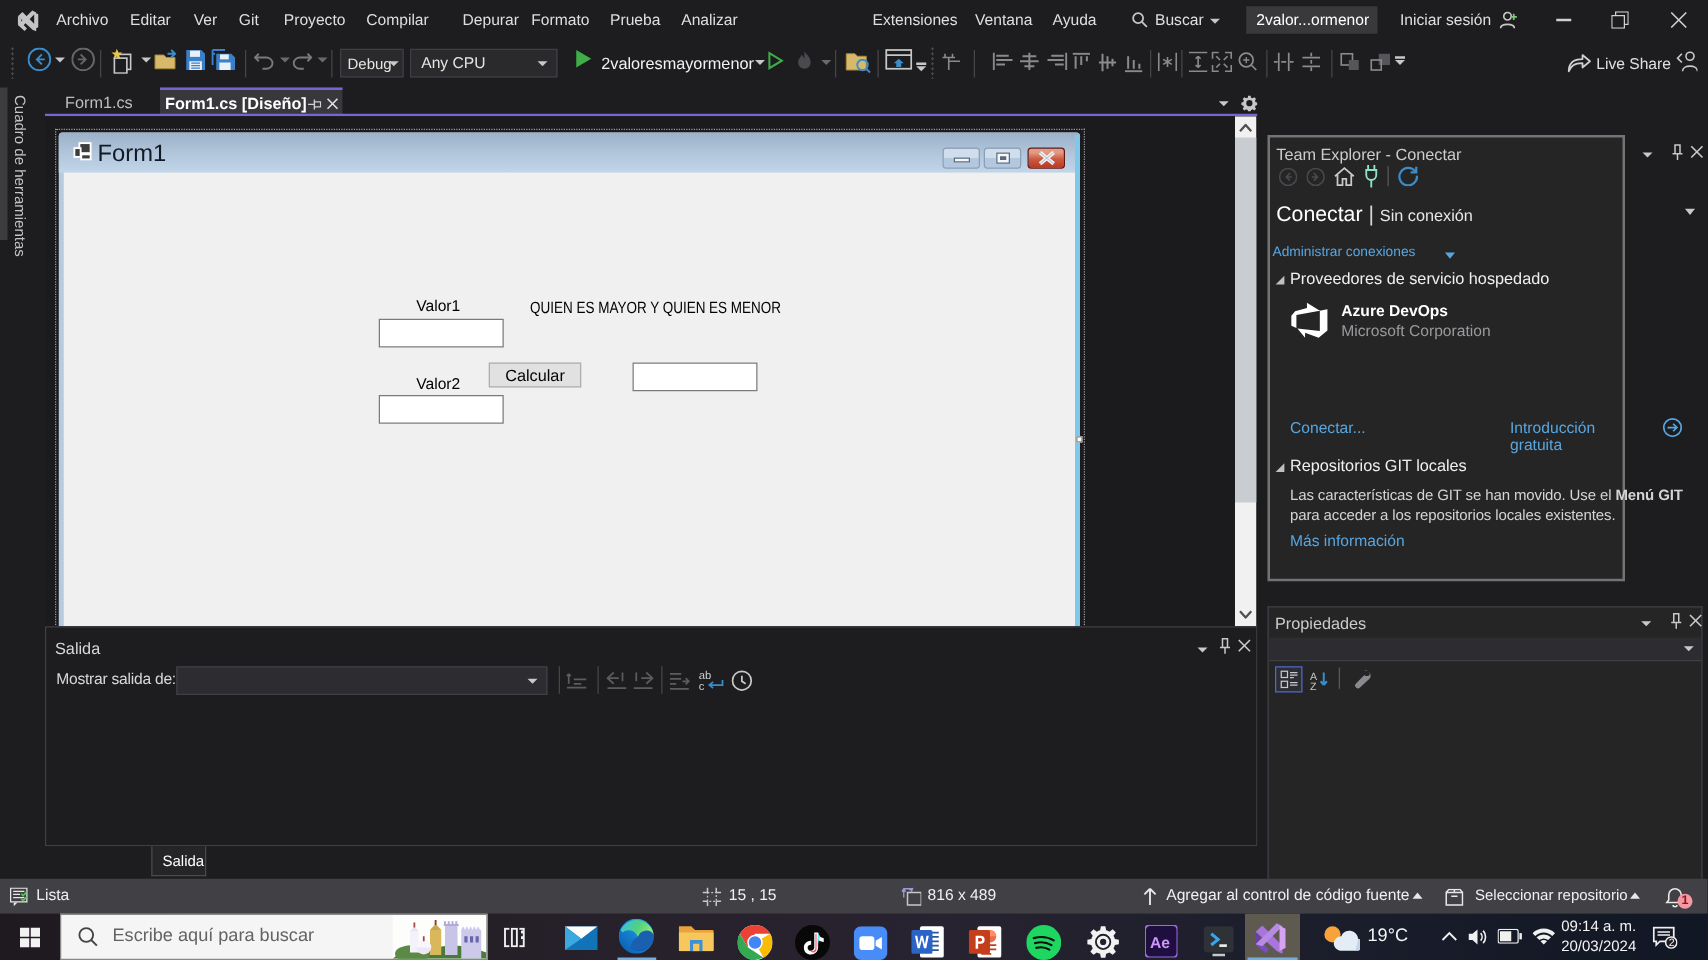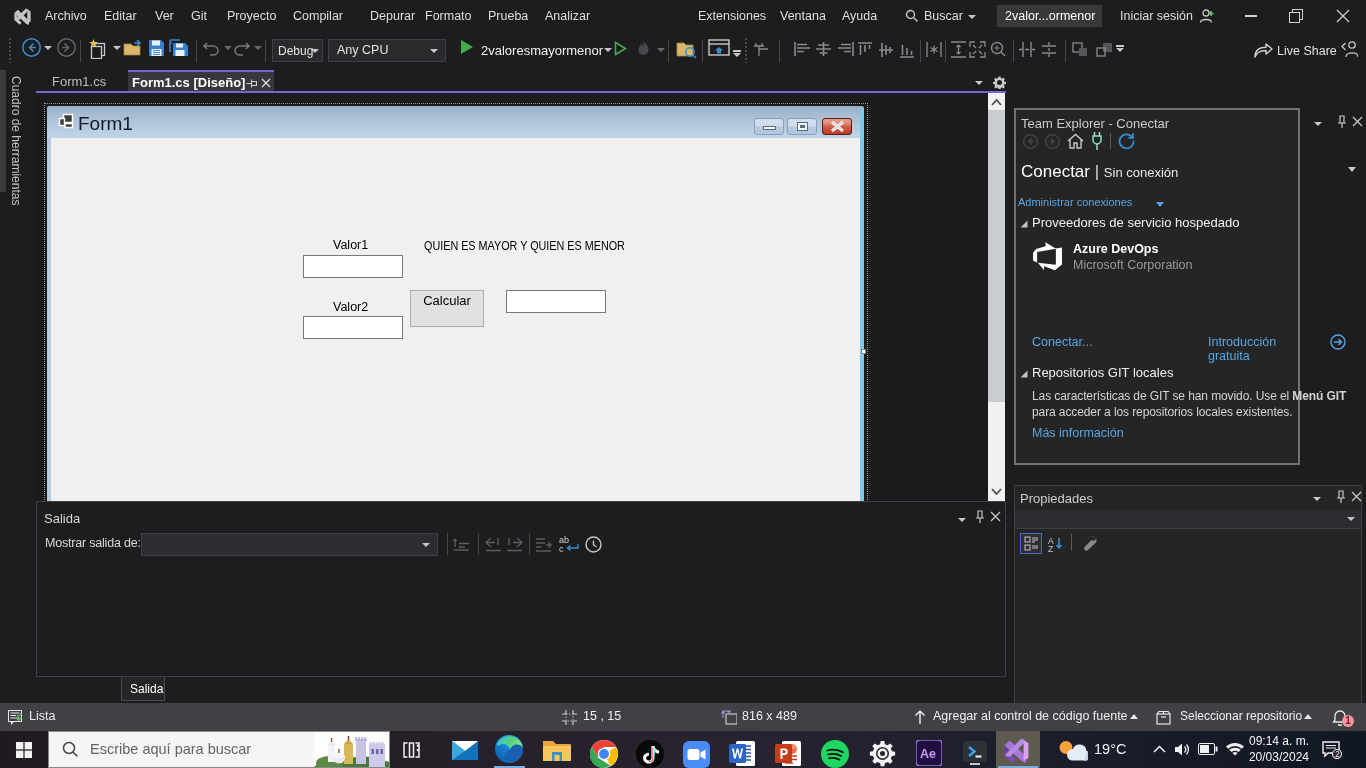--- a/index.html
+++ b/index.html
@@ -291,21 +291,21 @@
             </svg>
           </div>
       </div>
       <div class="abs" style="left:813px;top:2px;width:4px;height:393px;background:#7ec9ea;"></div>
       <div id="fbody">
         <span class="flabel" style="left:282px;top:100px;">Valor1</span>
         <div class="tbx" style="left:252px;top:117px;width:100px;height:23px;"></div>
         <span class="flabel" style="left:373px;top:100px;font-size:13px;transform:scaleX(0.83);transform-origin:0 50%;white-space:nowrap;">QUIEN ES MAYOR Y QUIEN ES MENOR</span>
         <span class="flabel" style="left:282px;top:162px;">Valor2</span>
         <div class="tbx" style="left:252px;top:178px;width:100px;height:23px;"></div>
-        <div class="abs" style="left:359px;top:152px;width:74px;height:37px;background:#e1e1e1;border:1px solid #adadad;text-align:center;font-size:13px;color:#000;line-height:19px;">Calcular</div>
+        <div class="abs" style="left:340px;top:152px;width:74px;height:20px;background:#e1e1e1;border:1px solid #adadad;text-align:center;font-size:13px;color:#000;line-height:19px;">Calcular</div>
         <div class="tbx" style="left:455px;top:152px;width:100px;height:23px;"></div>
       </div>
       <div class="abs" style="left:814px;top:243px;width:5px;height:5px;background:#fff;border:1px solid #888;"></div>
     </div>
     <div id="dscroll" class="abs" style="left:952px;top:0;width:17px;height:408px;background:#f1f1f1;">
       <svg class="abs" style="left:3px;top:6px;" width="11" height="7" viewBox="0 0 11 7">
           <path d="M1 6 L5.5 1 L10 6" fill="none" stroke="#505050" stroke-width="1.8"></path>
         </svg>
       <div class="abs" style="left:0;top:17px;width:17px;height:292px;background:#c9cdd2;"></div>
       <svg class="abs" style="left:3px;top:395px;" width="11" height="7" viewBox="0 0 11 7">

